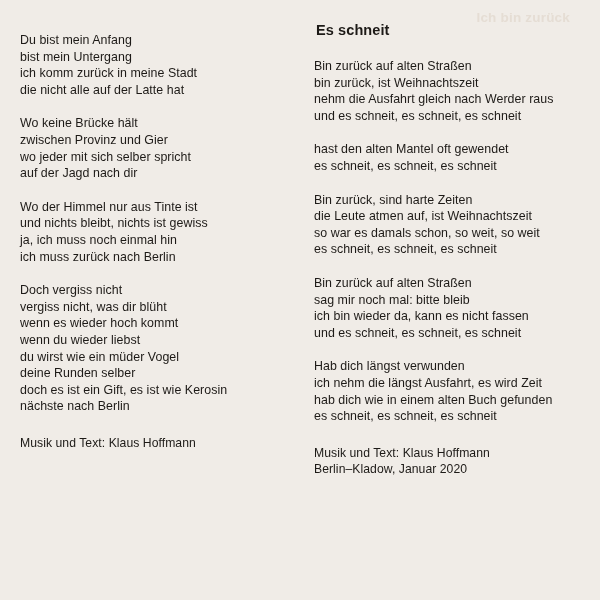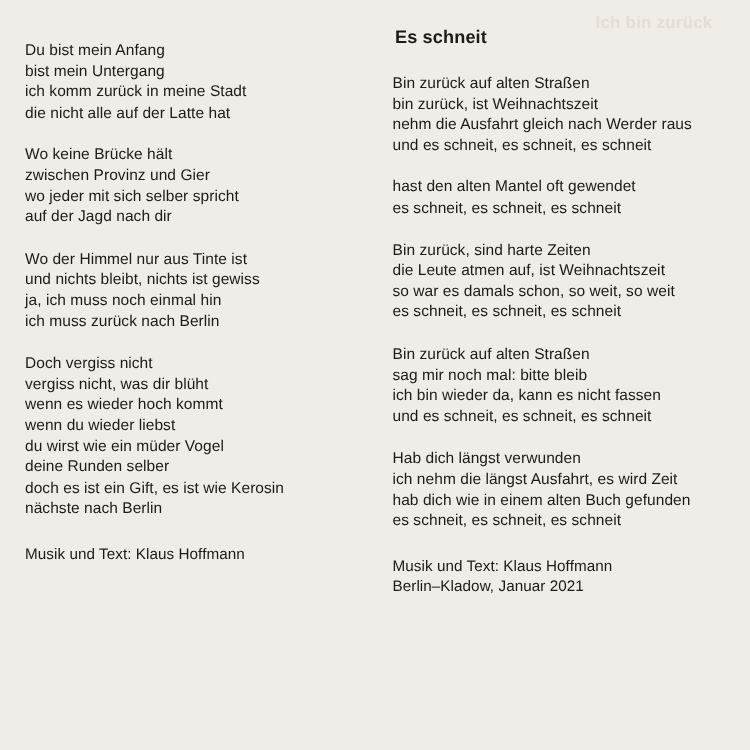--- a/index.html
+++ b/index.html
@@ -151,19 +151,19 @@
 
       <div class="stanza">
         <div class="line">Hab dich längst verwunden</div>
         <div class="line">ich nehm die längst Ausfahrt, es wird Zeit</div>
         <div class="line">hab dich wie in einem alten Buch gefunden</div>
         <div class="line">es schneit, es schneit, es schneit</div>
       </div>
 
       <div class="credit">
         <div class="line">Musik und Text: Klaus Hoffmann</div>
-        <div class="line">Berlin–Kladow, Januar 2021</div>
+        <div class="line">Berlin–Kladow, Januar 2020</div>
       </div>
 
     </div>
 
   </div>
 </div>
 
 </body></html>

